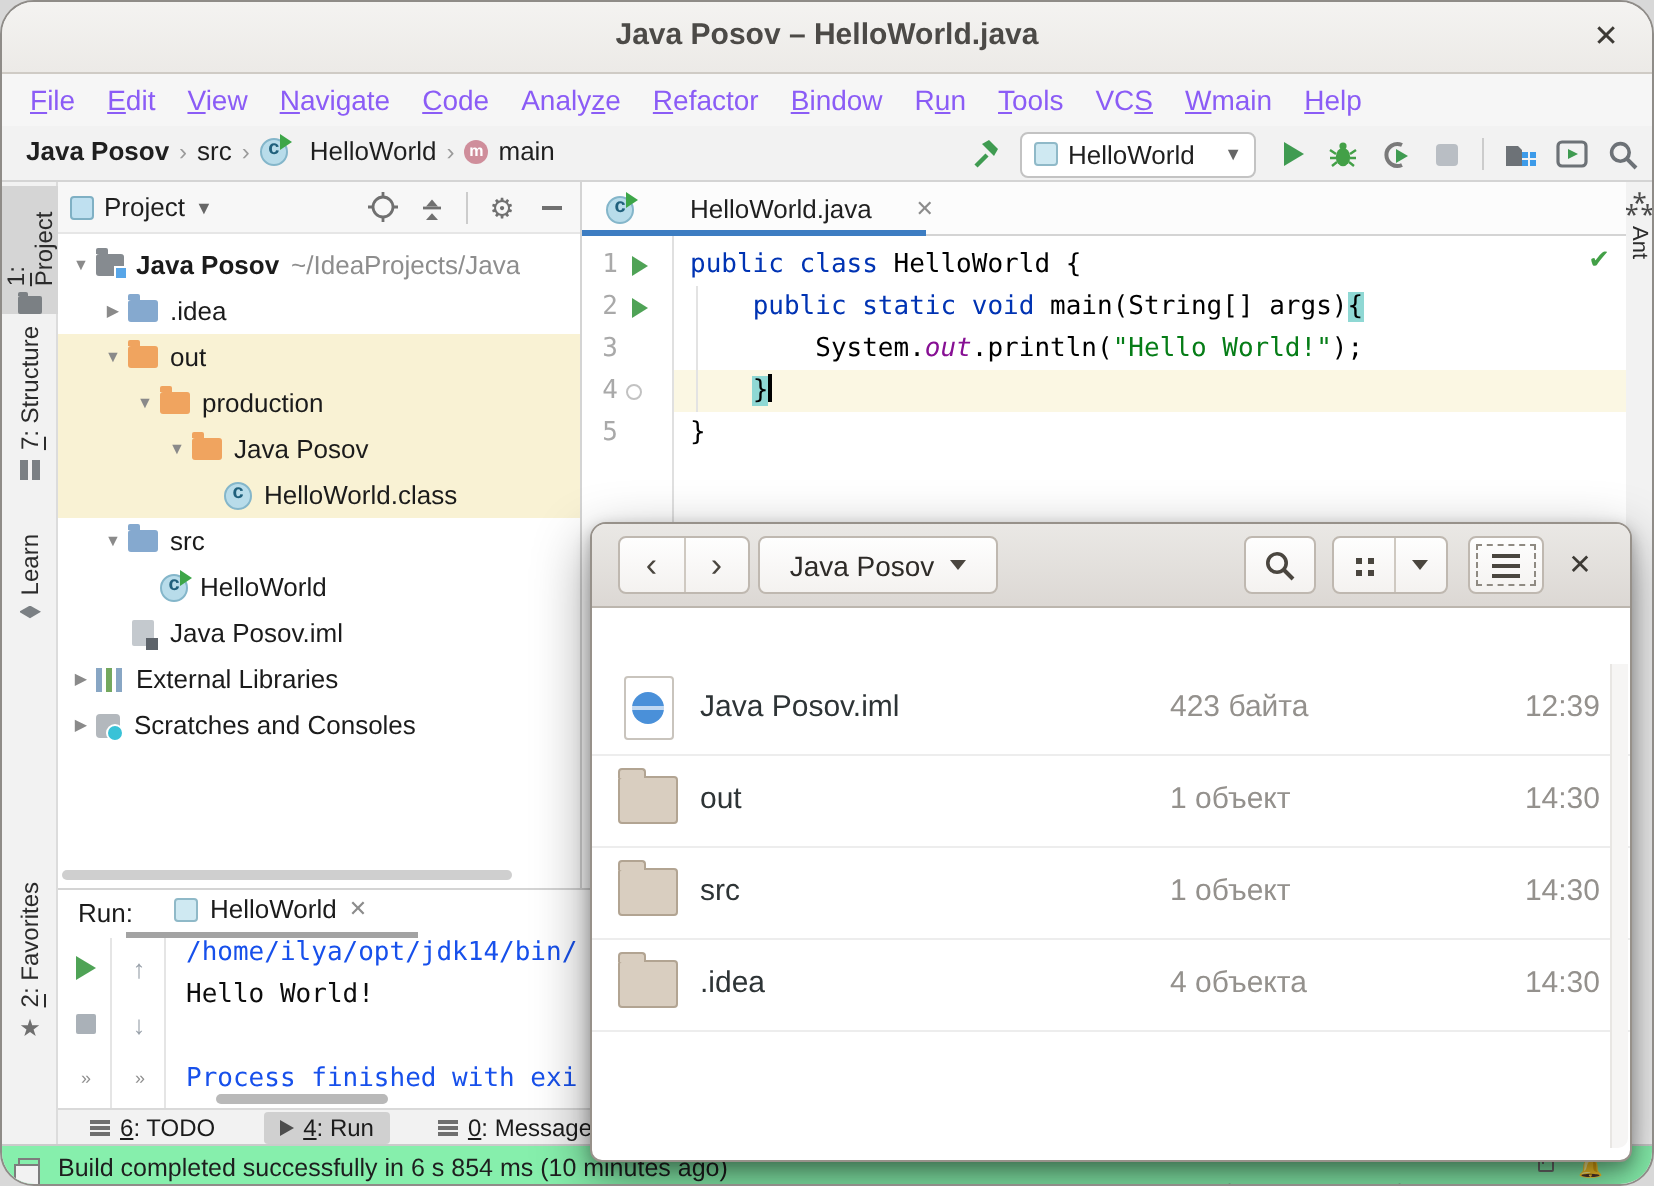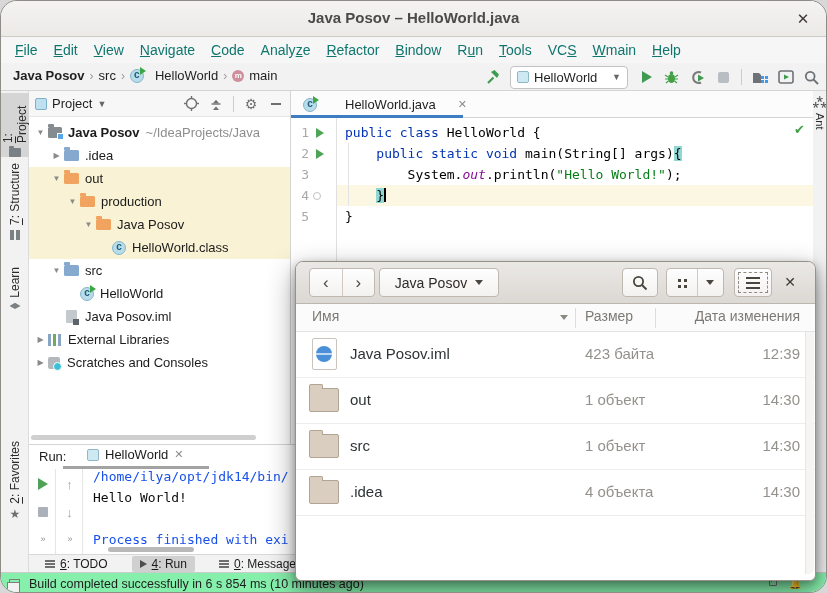--- a/index.html
+++ b/index.html
@@ -8,21 +8,21 @@
   .abs{position:absolute;}
 
   
   .titlebar{left:0;top:0;width:100%;height:36px;background:linear-gradient(#f4f3f1,#eceae7);border-bottom:1px solid #cfcbc5;border-radius:5px 5px 0 0;}
   .titlebar .title{position:absolute;left:0;right:0;top:8px;text-align:center;font-size:15px;font-weight:bold;color:#4c4a47;}
   .win-close{position:absolute;right:12px;top:7px;width:22px;height:22px;text-align:center;line-height:22px;font-size:15px;color:#3d3a35;cursor:pointer;}
   .win-close::before{content:"✕";}
 
   
   .menubar{left:0;top:36px;width:100%;height:26px;display:flex;align-items:center;padding-left:6px;background:#f6f6f6;}
-  .menu-item{padding:3px 8px;font-size:14px;color:#0f766e;cursor:default;}
+  .menu-item{padding:3px 8px;font-size:14px;color:#8b5cf6;cursor:default;}
   .mn{text-decoration:underline;}
 
   
   .navbar{left:0;top:62px;width:100%;height:28px;background:#f2f2f2;border-bottom:1px solid #d4d4d4;}
   .crumbs{position:absolute;left:12px;top:5px;display:flex;align-items:center;gap:5px;font-size:13px;color:#1f1f1f;}
   .crumb-sep{color:#9b9b9b;font-size:12px;}
   .crumb-bold{font-weight:bold;}
   .toolbar-right{position:absolute;right:6px;top:2px;height:24px;display:flex;align-items:center;gap:9px;}
   .combo{display:flex;align-items:center;gap:5px;height:23px;padding:0 6px;background:#fff;border:1px solid #c3c3c3;border-radius:4px;min-width:118px;}
   .combo .lbl{font-size:13px;color:#1f1f1f;}
@@ -505,28 +505,20 @@
         <span class="nav-div"></span>
         <span class="vg-b">
             <span class="tri-dn"></span>
           </span>
       </span>
       <span class="gtk-btn menu-btn">
         <span class="lines3" style="width:14px;background:#4a463f;box-shadow:0 -5px #4a463f,0 5px #4a463f;height:2px;"></span>
       </span>
       <span class="fm-close"></span>
     </div>
-    <div class="fm-cols">
-      <span style="position:absolute;left:16px;top:4px;">Имя</span>
-      <span class="sort-arr"></span>
-      <span class="cdiv" style="left:279px;"></span>
-      <span style="position:absolute;left:289px;top:4px;">Размер</span>
-      <span class="cdiv" style="left:359px;"></span>
-      <span style="position:absolute;right:15px;top:4px;">Дата изменения</span>
-    </div>
     <div class="fm-rows">
       <div class="fm-row" style="top:0;">
         <span class="fm-file"></span>
         <span class="fm-name">Java Posov.iml</span>
         <span class="fm-size">423 байта</span>
         <span class="fm-date">12:39</span>
       </div>
       <div class="fm-row" style="top:46px;">
         <span class="fm-folder"></span>
         <span class="fm-name">out</span>

